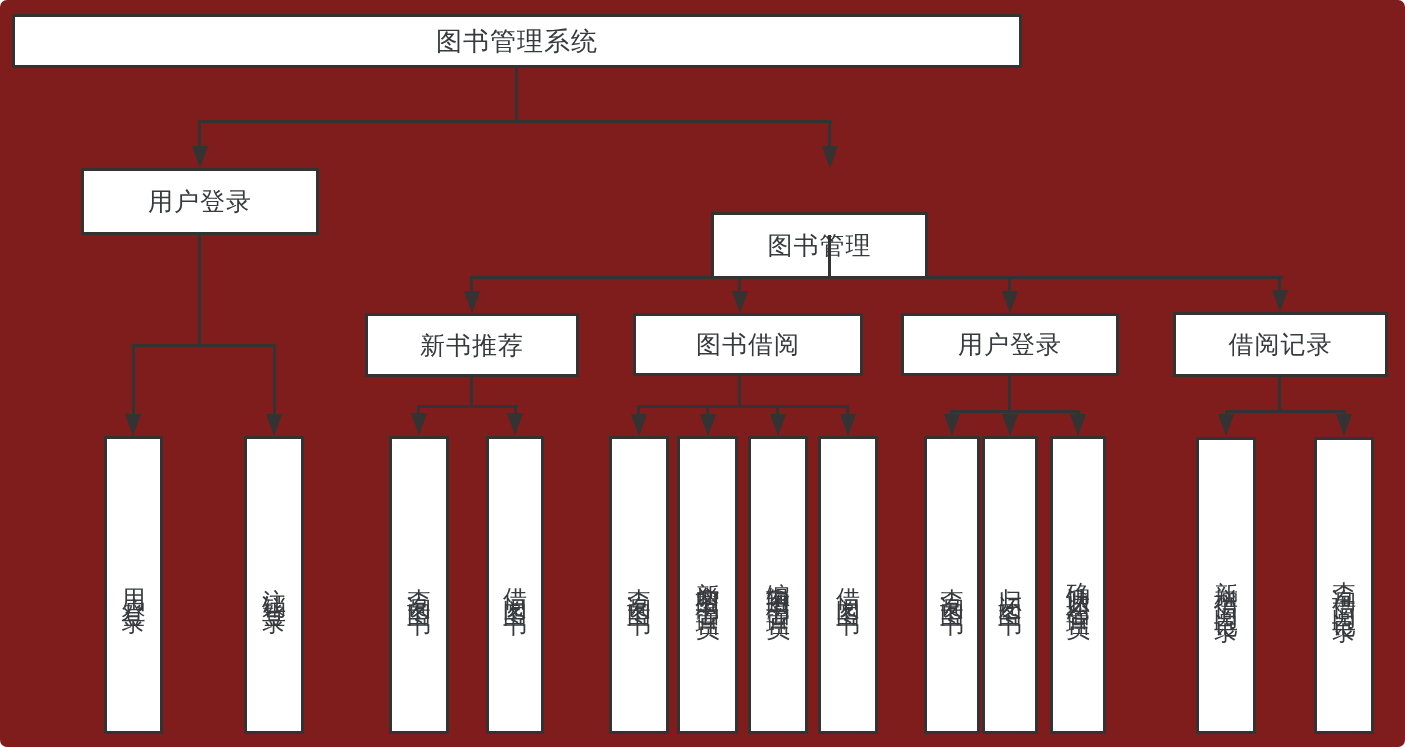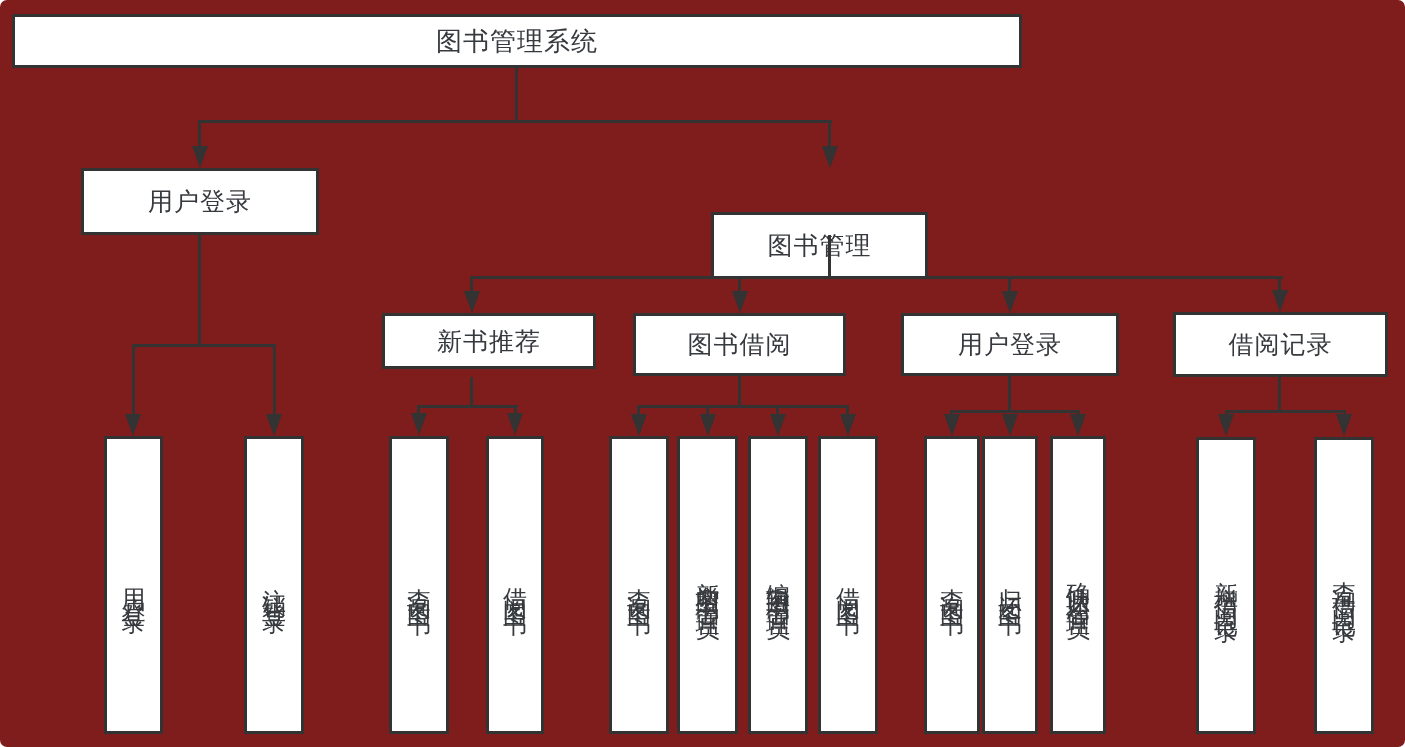--- a/index.html
+++ b/index.html
@@ -60,22 +60,22 @@
   <div class="ln" style="left:470px;top:276px;width:813px;height:3px;"></div>
   <div class="ln" style="left:470px;top:276px;width:3px;height:17px;"></div>
   <div class="ah" style="left:464px;top:291px;"></div>
   <div class="ln" style="left:738px;top:276px;width:3px;height:17px;"></div>
   <div class="ah" style="left:732px;top:291px;"></div>
   <div class="ln" style="left:1008px;top:276px;width:3px;height:17px;"></div>
   <div class="ah" style="left:1002px;top:291px;"></div>
   <div class="ln" style="left:1278px;top:276px;width:3px;height:17px;"></div>
   <div class="ah" style="left:1272px;top:290px;"></div>
 
-  <div class="box" style="left:382px;top:313px;width:214px;height:56px;text-align:center;">新书推荐</div>
-  <div class="box" style="left:633px;top:313px;width:213px;height:63px;text-align:right;">图书借阅</div>
+  <div class="box" style="left:365px;top:313px;width:214px;height:64px;text-align:center;">新书推荐</div>
+  <div class="box" style="left:633px;top:313px;width:230px;height:63px;text-align:right;">图书借阅</div>
   <div class="box" style="left:901px;top:313px;width:218px;height:63px;">用户登录</div>
   <div class="box" style="left:1173px;top:312px;width:215px;height:65px;">借阅记录</div>
 
   <div class="ln" style="left:470px;top:377px;width:3px;height:31px;"></div>
   <div class="ln" style="left:418px;top:405px;width:100px;height:3px;"></div>
   <div class="ln" style="left:417px;top:405px;width:3px;height:10px;"></div>
   <div class="ah" style="left:411px;top:413px;"></div>
   <div class="ln" style="left:514px;top:405px;width:3px;height:10px;"></div>
   <div class="ah" style="left:507px;top:413px;"></div>
 

